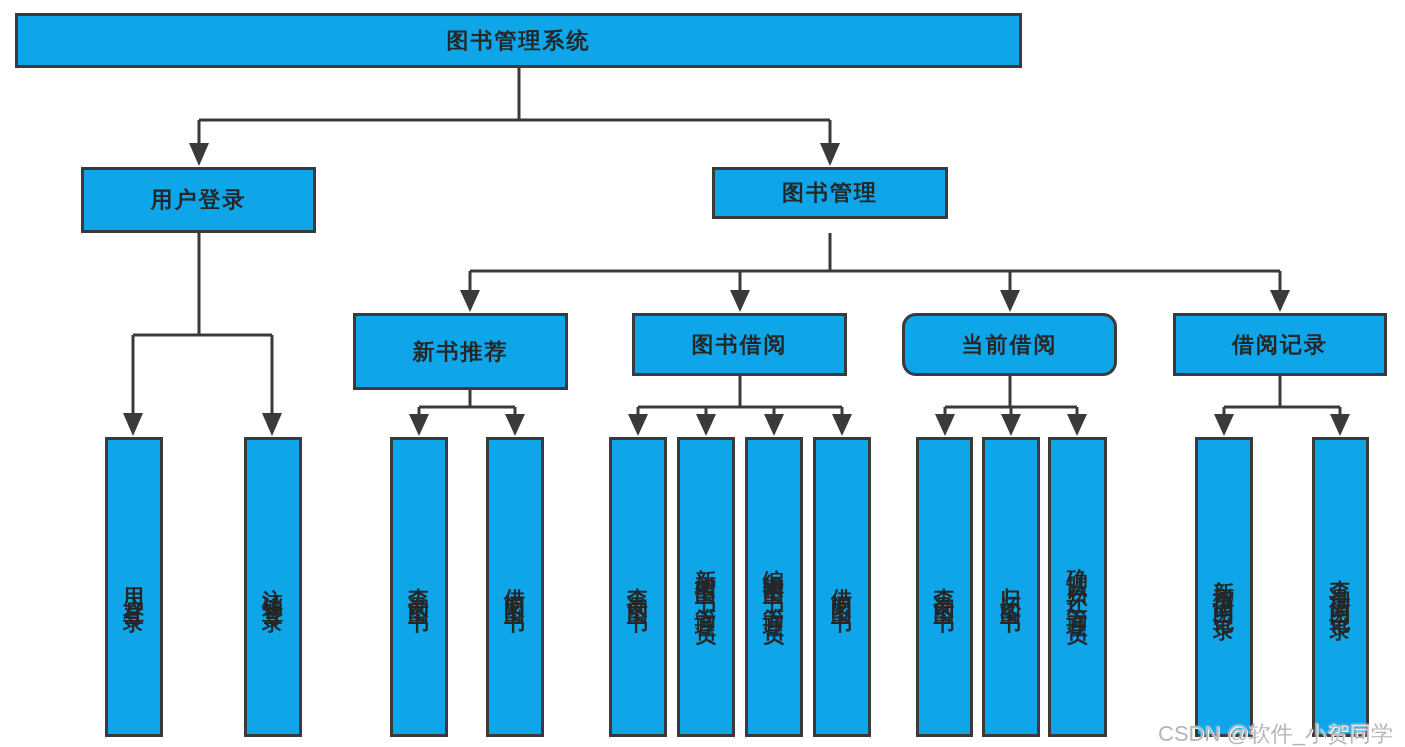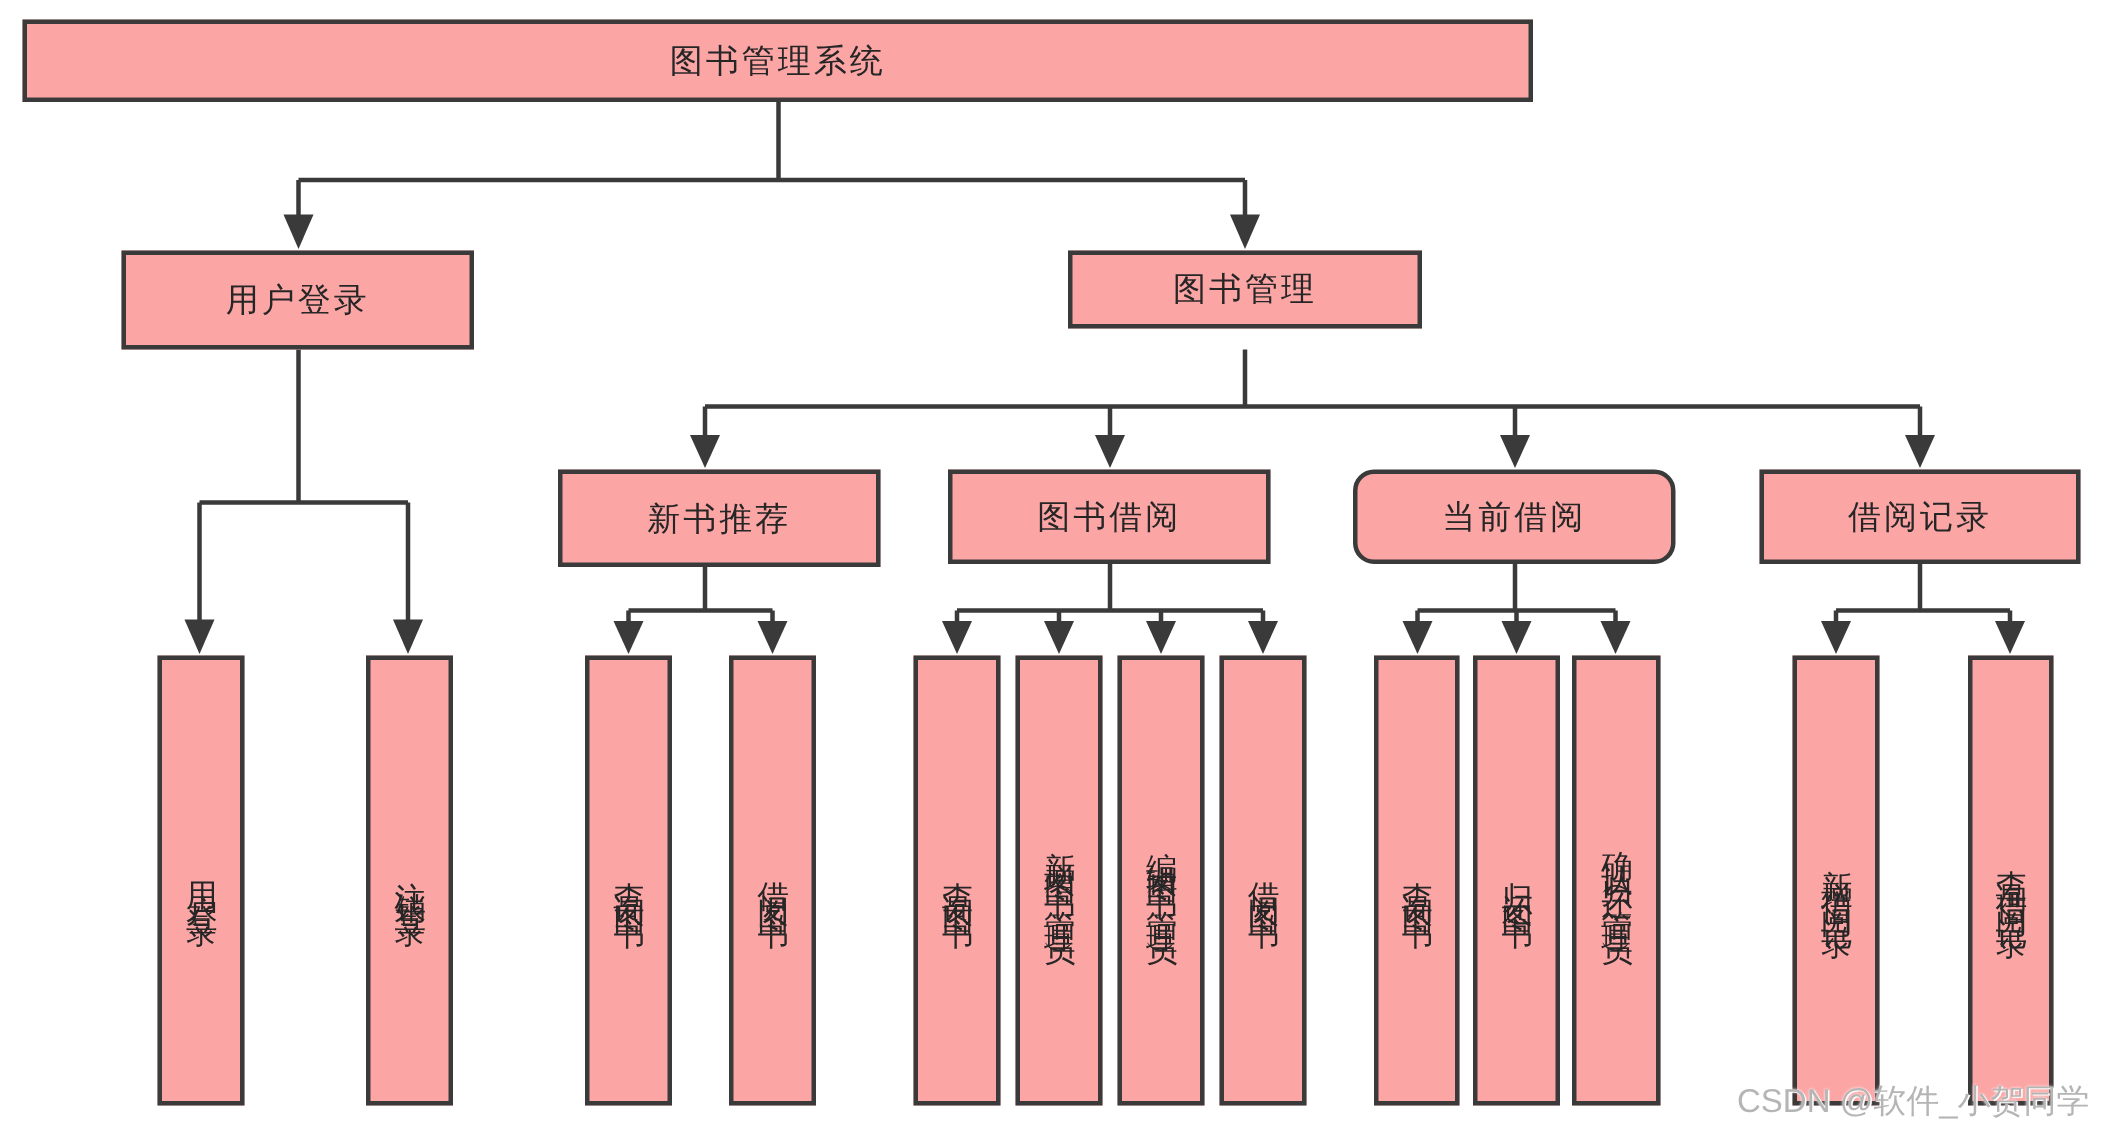--- a/index.html
+++ b/index.html
@@ -2,34 +2,34 @@
 <html><head>
 <meta charset="utf-8">
 <style>
   html, body { margin:0; padding:0; }
   body {
     width:1405px; height:747px; position:relative; background:#ffffff;
     font-family:"Liberation Sans", sans-serif; overflow:hidden;
   }
   #connectors { position:absolute; left:0; top:0; z-index:1; }
   .box {
-    position:absolute; box-sizing:border-box; background:#fca5a5;
+    position:absolute; box-sizing:border-box; background:#0ea5e9;
     border:3px solid #3a3a3a; color:#262626; z-index:2;
-    display:flex; align-items:center; justify-content:center;
+    display:flex; align-items:center; justify-content:center;font-weight:bold;
   }
   .hlabel { font-size:22px; letter-spacing:2px; white-space:nowrap; }
   .leaf .vtext {
     writing-mode:vertical-rl; text-orientation:mixed;
     font-size:21px; line-height:1; letter-spacing:8px; white-space:nowrap;
   }
   
   .n-root   { left:15px;  top:13px;  width:1007px; height:55px; }
   .n-login  { left:81px;  top:167px; width:235px;  height:66px; }
   .n-mgmt   { left:712px; top:167px; width:236px;  height:52px; }
-  .n-newrec { left:372px; top:313px; width:215px;  height:65px; }
+  .n-newrec { left:353px; top:313px; width:215px;  height:77px; }
   .n-borrow { left:632px; top:313px; width:215px;  height:63px; }
   .n-current{ left:902px; top:313px; width:215px;  height:63px;border-radius:14px; }
   .n-records{ left:1173px;top:313px; width:214px;  height:63px; }
   .leaf { top:437px; height:300px; width:58px; }
   .lf1 { left:105px; }  .lf2 { left:244px; }
   .lf3 { left:390px; }  .lf4 { left:486px; }
   .lf5 { left:609px; }  .lf6 { left:677px; }
   .lf7 { left:745px; }  .lf8 { left:813px; }
   .lf9 { left:916px; width:57px; }  .lf10 { left:982px; }
   .lf11 { left:1048px; width:59px; } .lf12 { left:1195px; }

